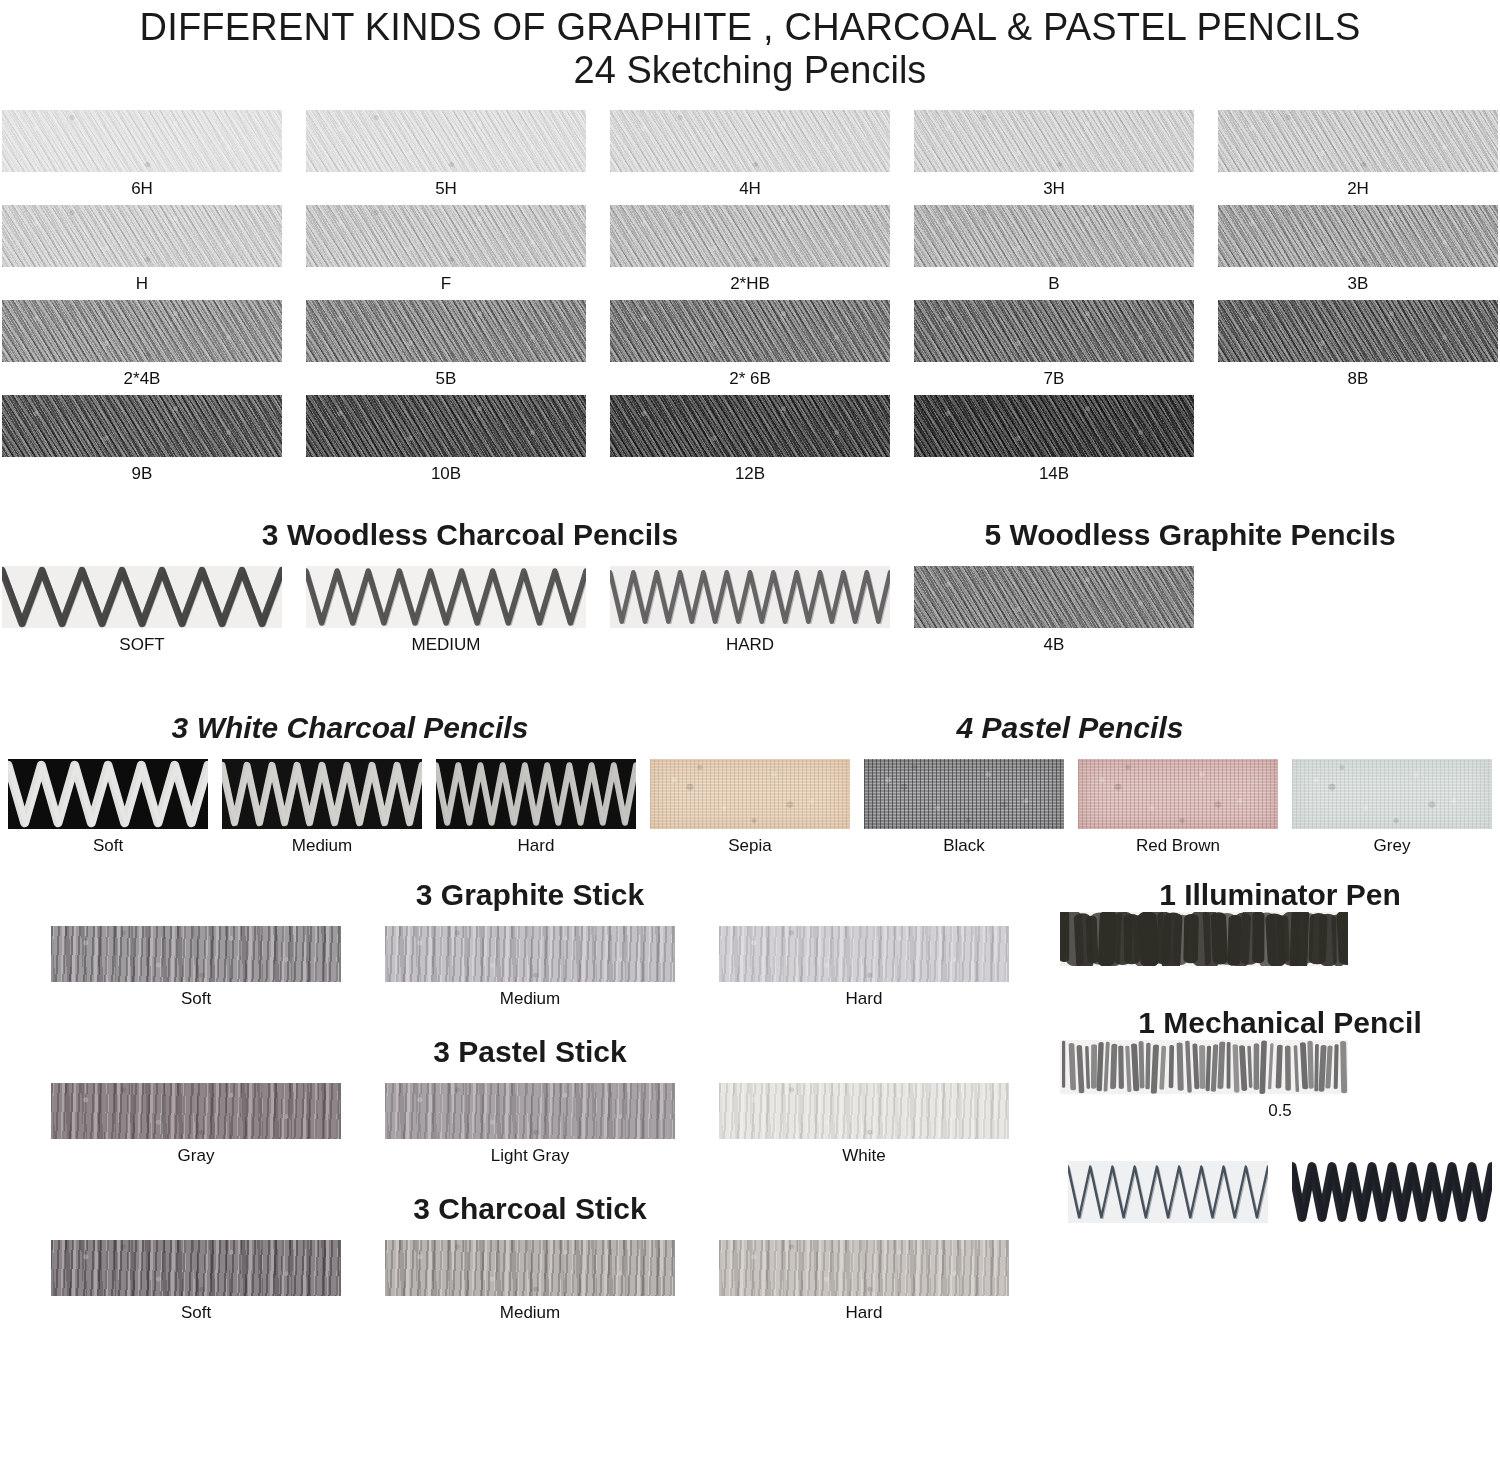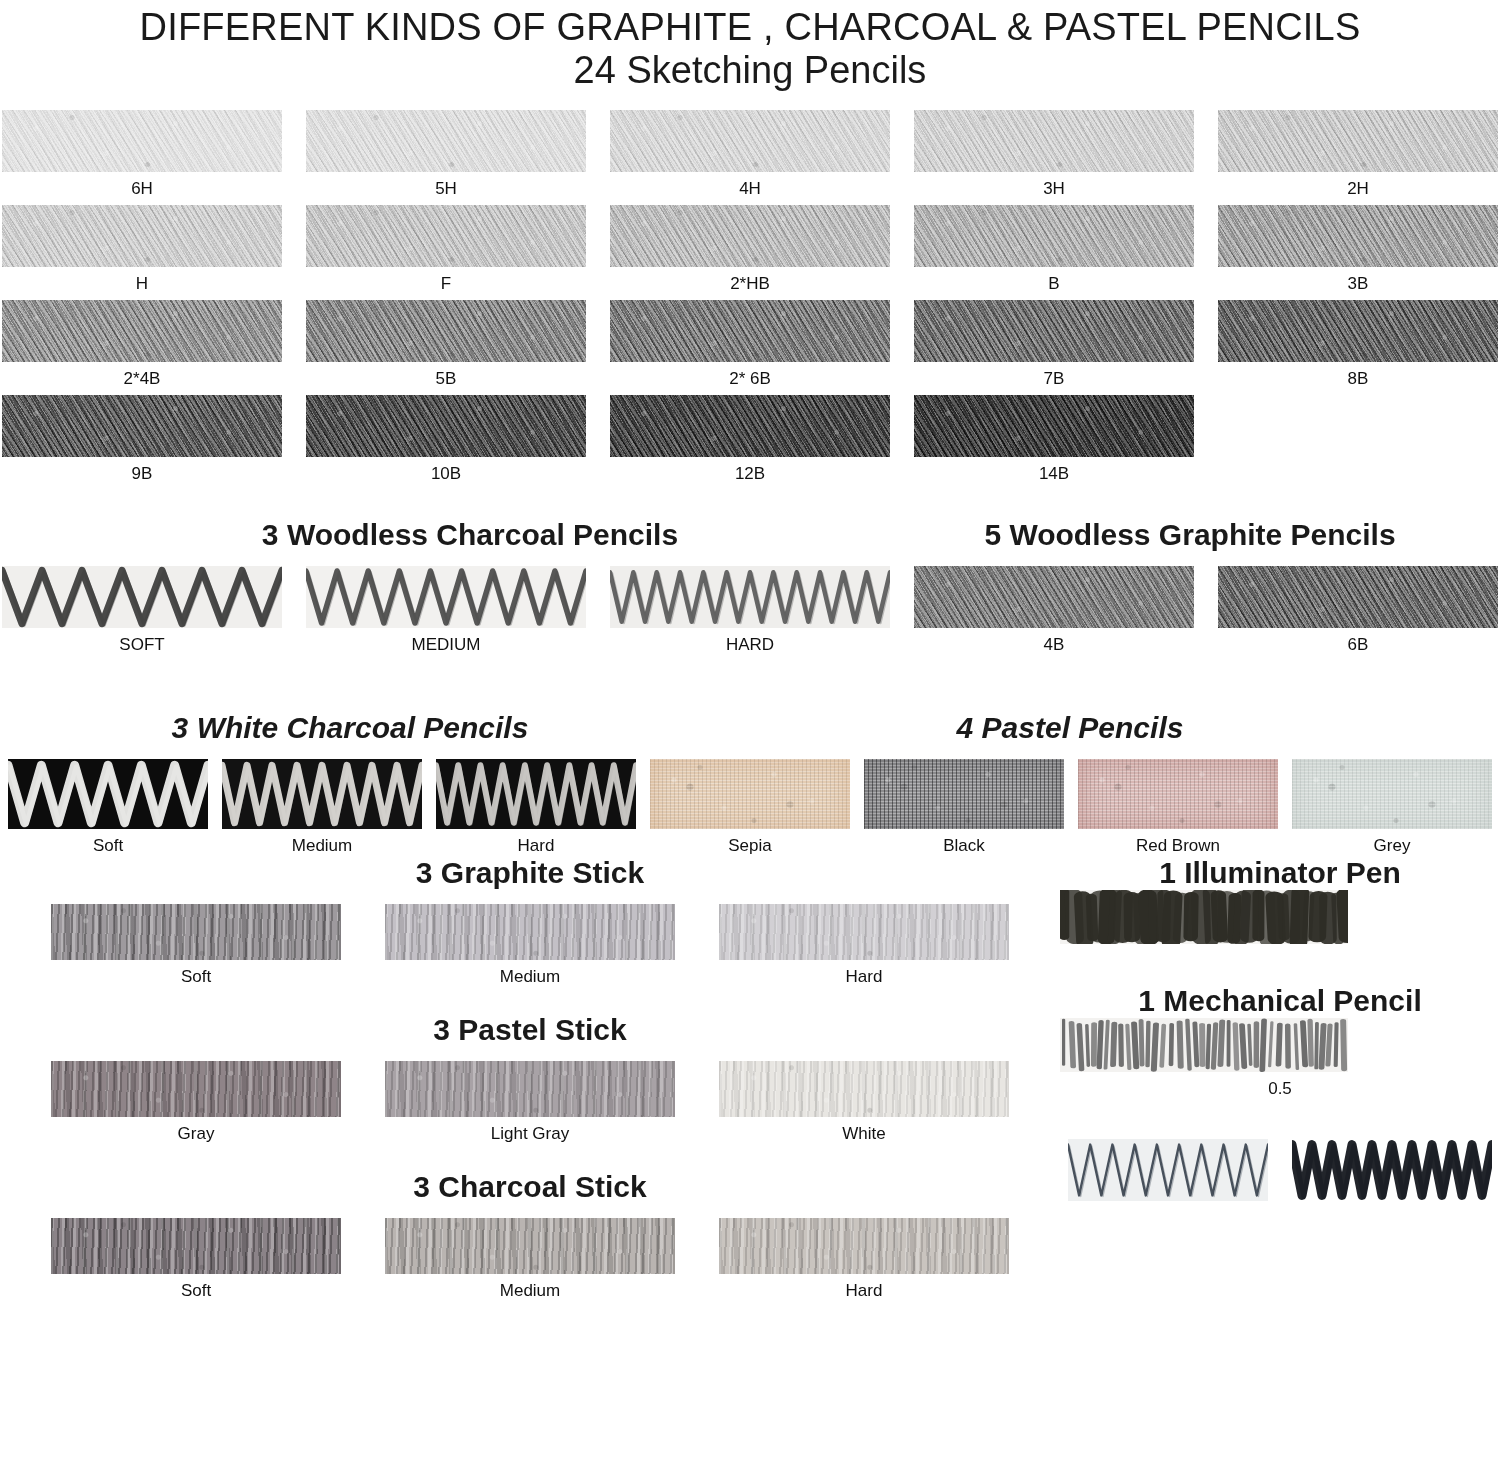--- a/index.html
+++ b/index.html
@@ -157,20 +157,21 @@
     column-gap: 14px;
     justify-content: center;
     margin-top: 14px;
   }
   .wc-row .swatch { height: 70px; }
 
   
   .sticks {
     display: grid;
     grid-template-columns: 1060px 440px;
+    margin-top: 22px;
   }
   .stick-row {
     display: grid;
     grid-template-columns: repeat(3, 290px);
     column-gap: 44px;
     justify-content: center;
   }
   .stick-row .swatch { height: 56px; }
   .right-col { text-align: center; }
   .dual-row {
@@ -301,24 +302,20 @@
           <svg viewBox="0 0 1 1" preserveAspectRatio="none">
             <polyline points="0.0000,0.1000 0.0417,0.9000 0.0833,0.1000 0.1250,0.9000 0.1667,0.1000 0.2083,0.9000 0.2500,0.1000 0.2917,0.9000 0.3333,0.1000 0.3750,0.9000 0.4167,0.1000 0.4583,0.9000 0.5000,0.1000 0.5417,0.9000 0.5833,0.1000 0.6250,0.9000 0.6667,0.1000 0.7083,0.9000 0.7500,0.1000 0.7917,0.9000 0.8333,0.1000 0.8750,0.9000 0.9167,0.1000 0.9583,0.9000 1.0000,0.1000" fill="none" stroke="#5a5a5a" stroke-width="4.5" vector-effect="non-scaling-stroke" stroke-linejoin="round" stroke-linecap="round" opacity="0.92"></polyline>
             <polyline points="0.0000,0.1000 0.0417,0.9000 0.0833,0.1000 0.1250,0.9000 0.1667,0.1000 0.2083,0.9000 0.2500,0.1000 0.2917,0.9000 0.3333,0.1000 0.3750,0.9000 0.4167,0.1000 0.4583,0.9000 0.5000,0.1000 0.5417,0.9000 0.5833,0.1000 0.6250,0.9000 0.6667,0.1000 0.7083,0.9000 0.7500,0.1000 0.7917,0.9000 0.8333,0.1000 0.8750,0.9000 0.9167,0.1000 0.9583,0.9000 1.0000,0.1000" fill="none" stroke="#5a5a5a" stroke-width="2.25" vector-effect="non-scaling-stroke" stroke-linejoin="round" stroke-linecap="round" opacity="0.35" transform="translate(0.008,0.02)"></polyline>
           </svg>
         </div>
         <div class="swatch-label">HARD</div>
       </div>
       <div>
         <div class="swatch hatch grain" style="--base: #9c9c9c; --a1: 0.36; --a2: 0.26; --a3: 0.2; height: 62px;"></div>
         <div class="swatch-label">4B</div>
-      </div>
-      <div>
-        <div class="swatch hatch grain" style="--base: #8c8c8c; --a1: 0.44; --a2: 0.32; --a3: 0.25; height: 62px;"></div>
-        <div class="swatch-label">6B</div>
       </div>
     </div>
 
   <div class="head-row-2">
     <h2 class="section-title">3 White Charcoal Pencils</h2>
     <h2 class="section-title">4 Pastel Pencils</h2>
   </div>
 
   <div class="wc-row" id="wc-row">
       <div>

